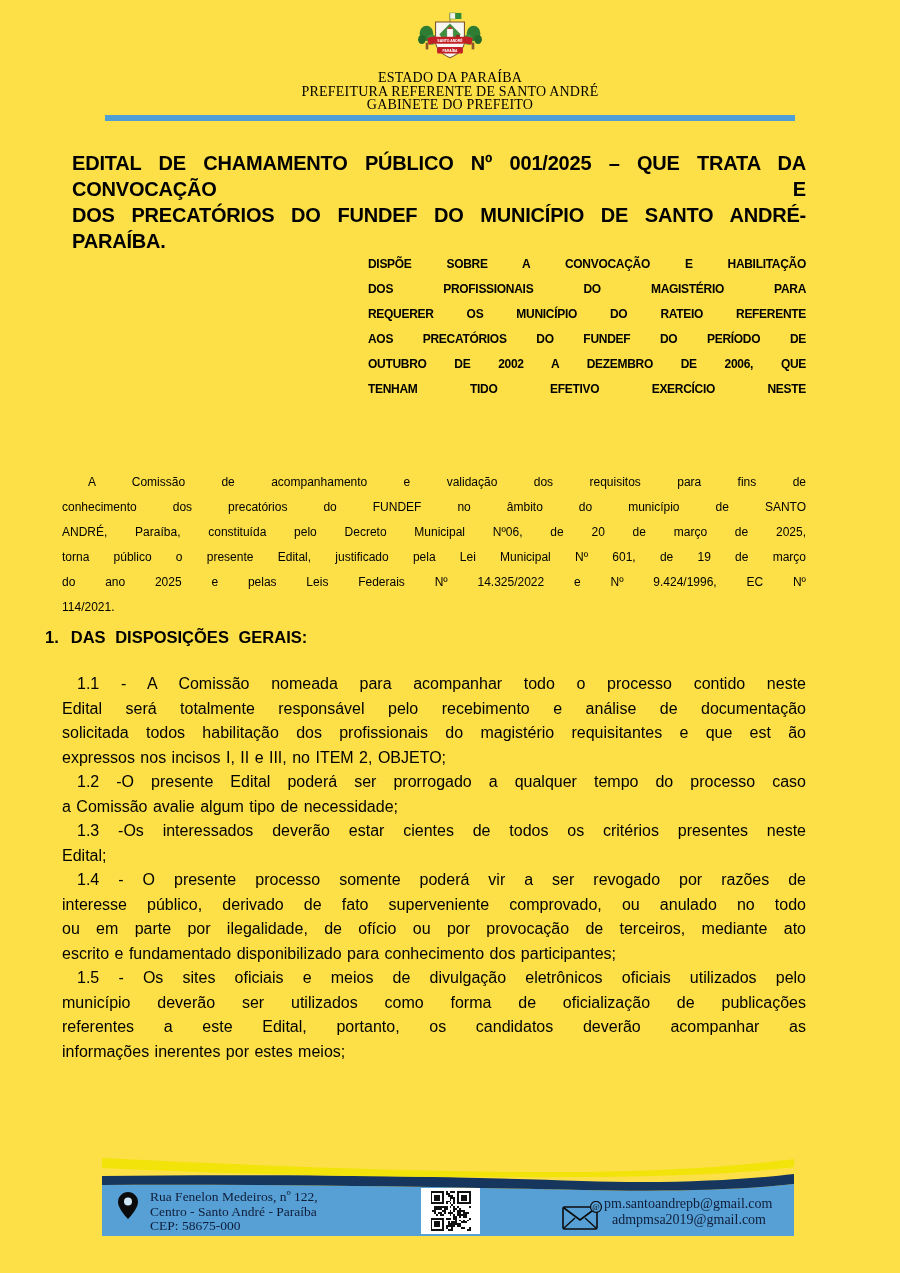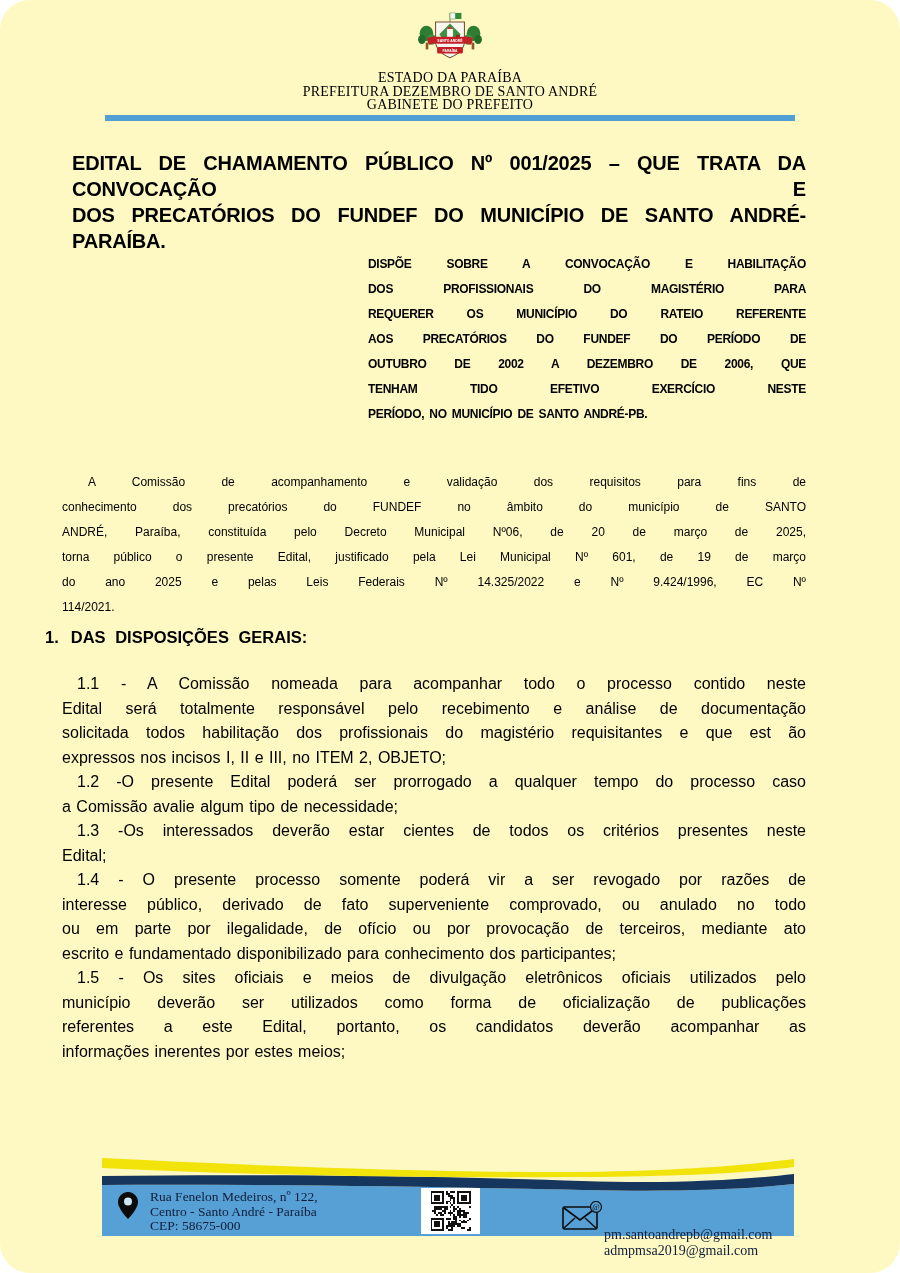--- a/index.html
+++ b/index.html
@@ -1,17 +1,17 @@
 <!DOCTYPE html>
 <html><head>
 <meta charset="utf-8">
 <style>
   html,body{margin:0;padding:0;background:#ffffff;}
-  .page{position:relative;width:900px;height:1273px;background:#fef9c3;overflow:hidden;
-        font-family:"Liberation Sans",sans-serif;color:#000;border-radius:30px;}
+  .page{position:relative;width:900px;height:1273px;background:#fde047;overflow:hidden;
+        font-family:"Liberation Sans",sans-serif;color:#000;}
 
   
   .crest{position:absolute;left:412px;top:5px;width:76px;height:66px;}
   .org{position:absolute;left:0;top:71px;width:900px;text-align:center;
        font-family:"Liberation Serif",serif;font-size:14px;line-height:13.5px;letter-spacing:.2px;}
   .bar{position:absolute;left:105px;top:115px;width:690px;height:6px;background:#4f9fd5;}
 
   
   .jline{text-align:justify;text-align-last:justify;overflow:hidden;}
   .jline.last{text-align-last:left;}
@@ -29,22 +29,22 @@
 
   
   .footer{position:absolute;left:102px;top:1152px;width:692px;height:86px;}
   .footer svg.waves{position:absolute;left:0;top:0;width:692px;height:86px;}
   .f-pin{position:absolute;left:16px;top:40px;width:20px;height:27px;}
   .f-address{position:absolute;left:48px;top:38px;font-family:"Liberation Serif",serif;
              font-size:13.5px;line-height:14.5px;color:#101d3a;}
   .f-qr{position:absolute;left:319px;top:36px;width:59px;height:46px;background:#fff;
         display:flex;align-items:center;justify-content:center;}
   .f-env{position:absolute;left:460px;top:49px;width:42px;height:30px;}
-  .f-emails{position:absolute;left:502px;top:44px;width:162px;text-align:left;
-            font-family:"Liberation Serif",serif;font-size:14px;line-height:15.5px;color:#101d3a;margin-top:31px;}
+  .f-emails{position:absolute;left:502px;top:44px;width:162px;text-align:right;
+            font-family:"Liberation Serif",serif;font-size:14px;line-height:15.5px;color:#101d3a;}
 </style>
 </head>
 <body>
 
 <div class="page">
 
   <svg class="crest" viewBox="0 0 100 72">
 
     <line x1="50" y1="3" x2="50" y2="16" stroke="#555" stroke-width="1"></line>
     <rect x="50" y="3" width="7" height="8" fill="#f4f4f0" stroke="#3f8f3f" stroke-width=".6"></rect>
@@ -70,39 +70,38 @@
     <rect x="58" y="32" width="5" height="3.5" fill="#8a2a20"></rect>
 
     <path d="M20,36 Q27,33 33,34.5 L67,34.5 Q73,33 80,36 L78,45 Q72,43 66,43.5 L34,43.5 Q28,43 22,45 Z" fill="#c32026"></path>
     <text x="50" y="41.3" text-anchor="middle" font-size="4.6" font-weight="bold" fill="#fff" font-family="Liberation Sans, sans-serif">SANTO ANDRÉ</text>
     <rect x="33" y="48" width="34" height="8.5" rx="2" fill="#c32026"></rect>
     <text x="50" y="54.3" text-anchor="middle" font-size="4.4" font-weight="bold" fill="#fff" font-family="Liberation Sans, sans-serif">PARAÍBA</text>
   </svg>
 
   <div class="org">
     <div>ESTADO DA PARAÍBA</div>
-    <div>PREFEITURA DEZEMBRO DE SANTO ANDRÉ</div>
+    <div>PREFEITURA REFERENTE DE SANTO ANDRÉ</div>
     <div>GABINETE DO PREFEITO</div>
   </div>
 
   <div class="bar"></div>
 
   <div class="doc-title">
       <div class="jline">EDITAL DE CHAMAMENTO PÚBLICO Nº 001/2025 – QUE TRATA DA CONVOCAÇÃO E</div>
       <div class="jline last">DOS PRECATÓRIOS DO FUNDEF DO MUNICÍPIO DE SANTO ANDRÉ- PARAÍBA.</div>
     </div>
 
   <div class="epigraph">
       <div class="jline">DISPÕE SOBRE A CONVOCAÇÃO E HABILITAÇÃO</div>
       <div class="jline">DOS PROFISSIONAIS DO MAGISTÉRIO PARA</div>
       <div class="jline">REQUERER OS MUNICÍPIO DO RATEIO REFERENTE</div>
       <div class="jline">AOS PRECATÓRIOS DO FUNDEF DO PERÍODO DE</div>
       <div class="jline">OUTUBRO DE 2002 A DEZEMBRO DE 2006, QUE</div>
       <div class="jline">TENHAM TIDO EFETIVO EXERCÍCIO NESTE</div>
-      <div class="jline last">PERÍODO, NO MUNICÍPIO DE SANTO ANDRÉ-PB.</div>
     </div>
 
   <div class="intro">
       <div class="jline">A Comissão de acompanhamento e validação dos requisitos para fins de</div>
       <div class="jline">conhecimento dos precatórios do FUNDEF no âmbito do município de SANTO</div>
       <div class="jline">ANDRÉ, Paraíba, constituída pelo Decreto Municipal Nº06, de 20 de março de 2025,</div>
       <div class="jline">torna público o presente Edital, justificado pela Lei Municipal Nº 601, de 19 de março</div>
       <div class="jline">do ano 2025 e pelas Leis Federais Nº 14.325/2022 e Nº 9.424/1996, EC Nº</div>
       <div class="jline last">114/2021.</div>
     </div>

